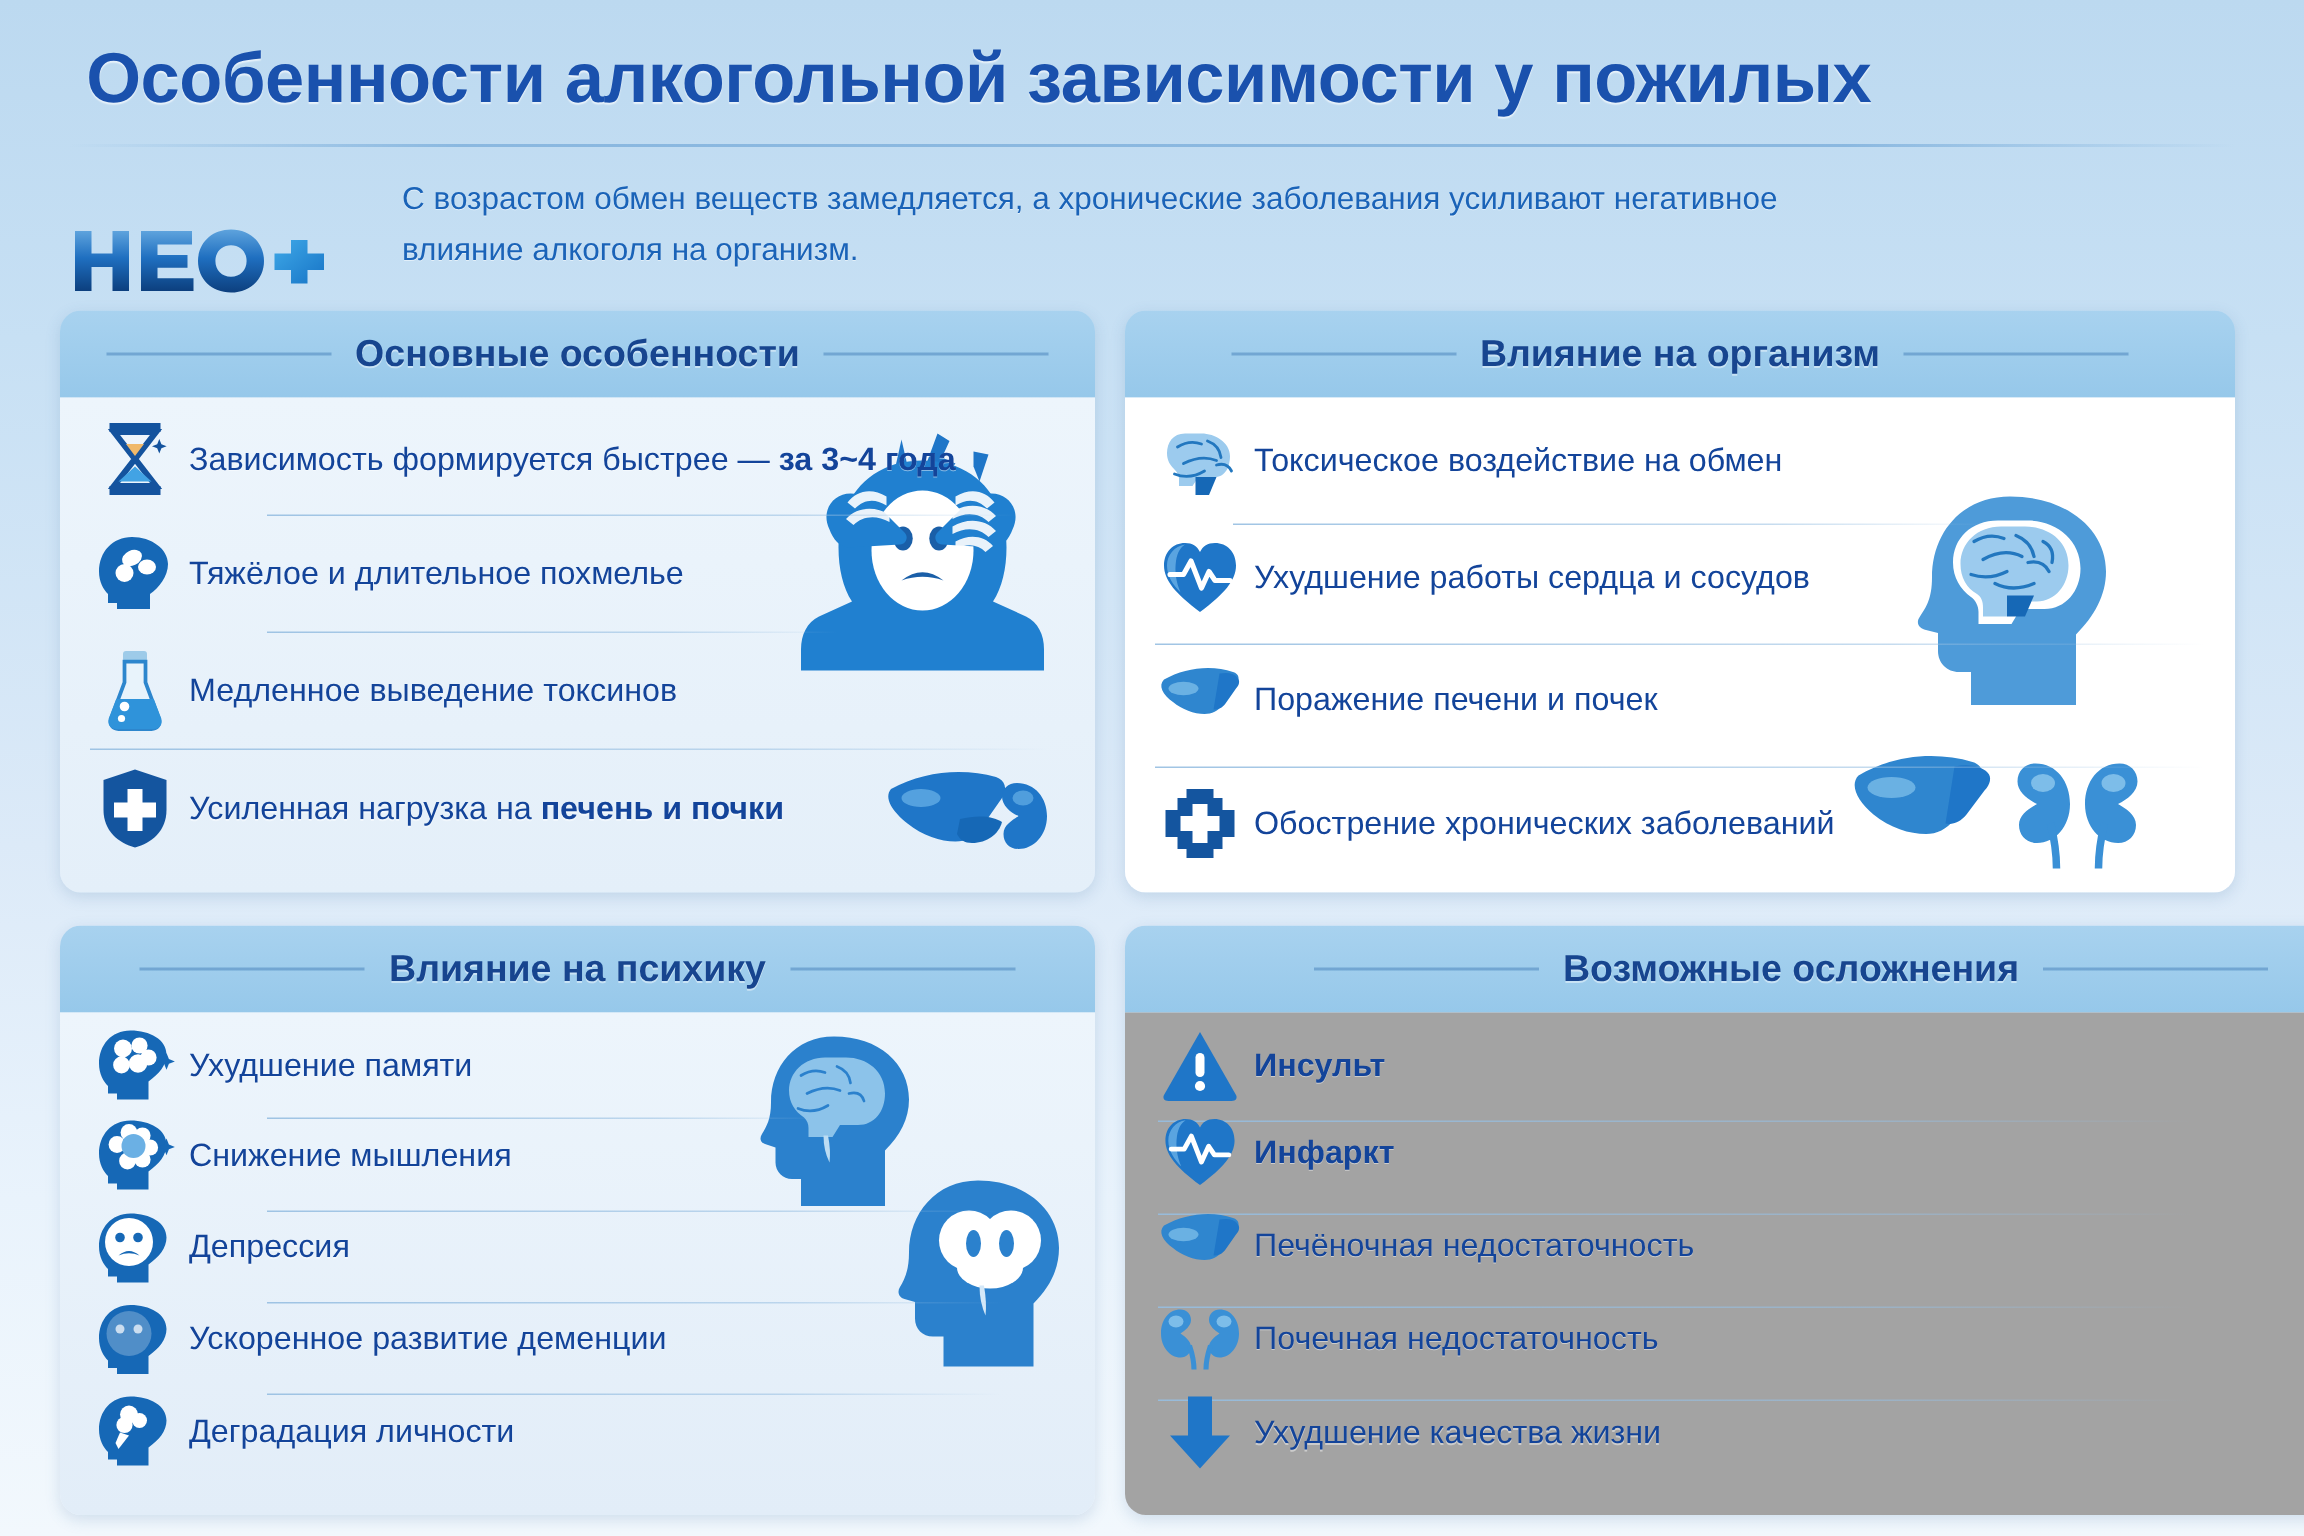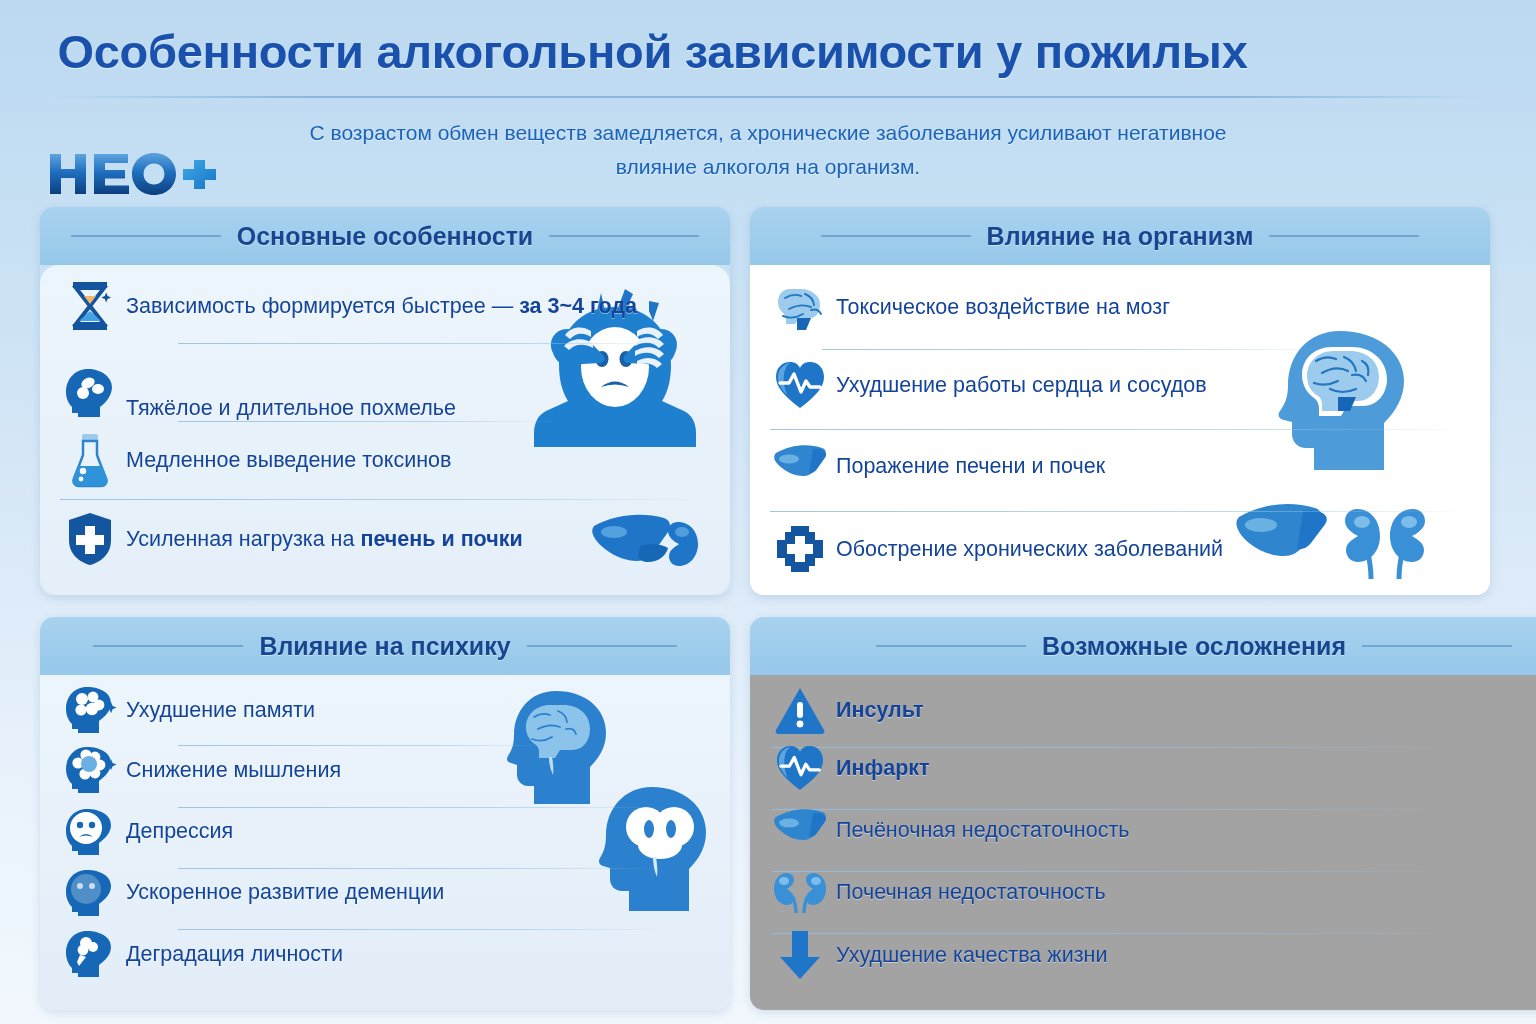--- a/index.html
+++ b/index.html
@@ -16,21 +16,21 @@
   .page-title{
     position:absolute;left:0;top:24px;width:1305px;text-align:center;
     font-size:47px;font-weight:bold;color:#1a51ad;letter-spacing:-0.3px;
     text-shadow:0 1px 1px rgba(255,255,255,.65);
   }
   .title-rule{
     position:absolute;left:46px;top:96px;width:1444px;height:2px;
     background:linear-gradient(90deg,rgba(140,185,225,0) 0%,rgba(120,172,218,.75) 18%,rgba(120,172,218,.75) 82%,rgba(140,185,225,0) 100%);
   }
   .subtitle{
-    position:absolute;left:268px;top:116px;width:1000px;text-align:center;
+    position:absolute;left:268px;top:116px;width:1000px;text-align:left;
     font-size:21px;line-height:34px;color:#1a63b8;
     text-shadow:0 1px 0 rgba(255,255,255,.5);
   }
 
   
   .logo{position:absolute;left:48px;top:150px;width:170px;height:48px;}
   .logo svg{display:block;}
 
   
   .card{
@@ -43,21 +43,21 @@
   }
   .card-head .hl{height:2px;background:rgba(60,120,180,.45);flex:0 0 auto;}
   .card-head .hl.left{width:150px;}
   .card-head .hl.right{width:150px;}
   .card-head .ct{
     font-size:25px;font-weight:bold;color:#17458f;white-space:nowrap;
     text-shadow:0 1px 0 rgba(255,255,255,.45);
     text-align:right;
   }
   .card-body{position:relative;}
-  .card-a .card-body{background:linear-gradient(180deg,#edf5fc 0%,#e4eff9 100%);border-radius:19px;}
+  .card-a .card-body{background:linear-gradient(180deg,#edf5fc 0%,#e4eff9 100%);}
   .card-b .card-body{background:#ffffff;}
   .card-c .card-body{background:linear-gradient(180deg,#edf5fc 0%,#e2edf8 100%);}
   .card-d .card-body{background:#a3a3a3;}
 
   #card-main{left:40px;top:207px;width:690px;}
   #card-main .card-body{height:330px;}
   #card-body-eff{left:750px;top:207px;width:740px;}
   #card-body-eff .card-body{height:330px;}
   #card-psyche{left:40px;top:617px;width:690px;}
   #card-psyche .card-body{height:335px;}
@@ -176,21 +176,21 @@
               <path d="M9 8 h28 l-14 18 Z M9 44 h28 l-14 -18 Z" fill="none" stroke="#14539e" stroke-width="4"></path>
               <path d="M17 16 h12 l-6 8 Z" fill="#f0b96a"></path>
               <path d="M12 41 h22 l-11 -10 Z" fill="#42a3e4"></path>
               <path d="M40 12 l2 5 l5 2 l-5 2 l-2 5 l-2 -5 l-5 -2 l5 -2 Z" fill="#14539e" transform="scale(.7) translate(16,6)"></path>
             </svg>
           </span>
           <span class="txt"><span>Зависимость формируется быстрее — </span><b>за 3~4 года</b></span>
         </div>
         <div class="sep" style="left:138px;top:78px;width:500px;"></div>
 
-        <div class="row" style="height:78px;align-items:flex-end;">
+        <div class="row" style="height:78px;">
           <span class="ico">
             <svg width="52" height="52" viewBox="0 0 52 52">
               <path d="M24 2 C11 2 2 12 2 25 c0 7 3 12 6 15 v6 h6 v4 h22 v-10 c6 -4 12 -12 12 -20 C48 10 37 2 24 2 Z" fill="#1668b6"></path>
               <g fill="#ffffff">
                 <ellipse cx="24" cy="16" rx="7" ry="5" transform="rotate(-25 24 16)"></ellipse>
                 <ellipse cx="34" cy="22" rx="6" ry="5"></ellipse>
                 <circle cx="19" cy="26" r="6"></circle>
               </g>
             </svg>
           </span>
@@ -274,21 +274,21 @@
               <g fill="none" stroke="#2277bf" stroke-width="1.9" stroke-linecap="round">
                 <path d="M12 16 q8 -5 16 -2"></path>
                   <path d="M16 27 q12 -6 22 -2"></path>
                 <path d="M10 34 q10 4 20 -2"></path>
                   <path d="M32 12 q8 3 9 11"></path>
                 <path d="M38 28 q7 -2 10 4"></path>
               </g>
               <path d="M24 36 h14 l-5 12 h-9 Z" fill="#1668b6"></path>
             </svg>
           </span>
-          <span class="txt"><span>Токсическое воздействие на мозг</span></span>
+          <span class="txt"><span>Токсическое воздействие на обмен</span></span>
         </div>
         <div class="sep" style="left:72px;top:84px;width:510px;"></div>
 
         <div class="row" style="height:80px;text-align:right;">
           <span class="ico">
             <svg width="52" height="50" viewBox="0 0 52 50">
               <path d="M26 48 C10 36 2 27 2 17 C2 8 8 2 16 2 c5 0 8 2 10 6 c2 -4 5 -6 10 -6 c8 0 14 6 14 15 c0 10 -8 19 -24 31 Z" fill="#1f76c8"></path>
               <path d="M16 3 c-7 1 -12 7 -12 14 c0 7 4 13 9 18 c-3 -7 -4 -14 -3 -21 c1 -6 3 -9 6 -11 Z" fill="#6fb4e8" opacity=".75"></path>
               <path d="M6 23 h9 l5 -9 l7 18 l5 -11 l4 6 h10" fill="none" stroke="#ffffff" stroke-width="3.4" stroke-linejoin="round" stroke-linecap="round"></path>
             </svg>

